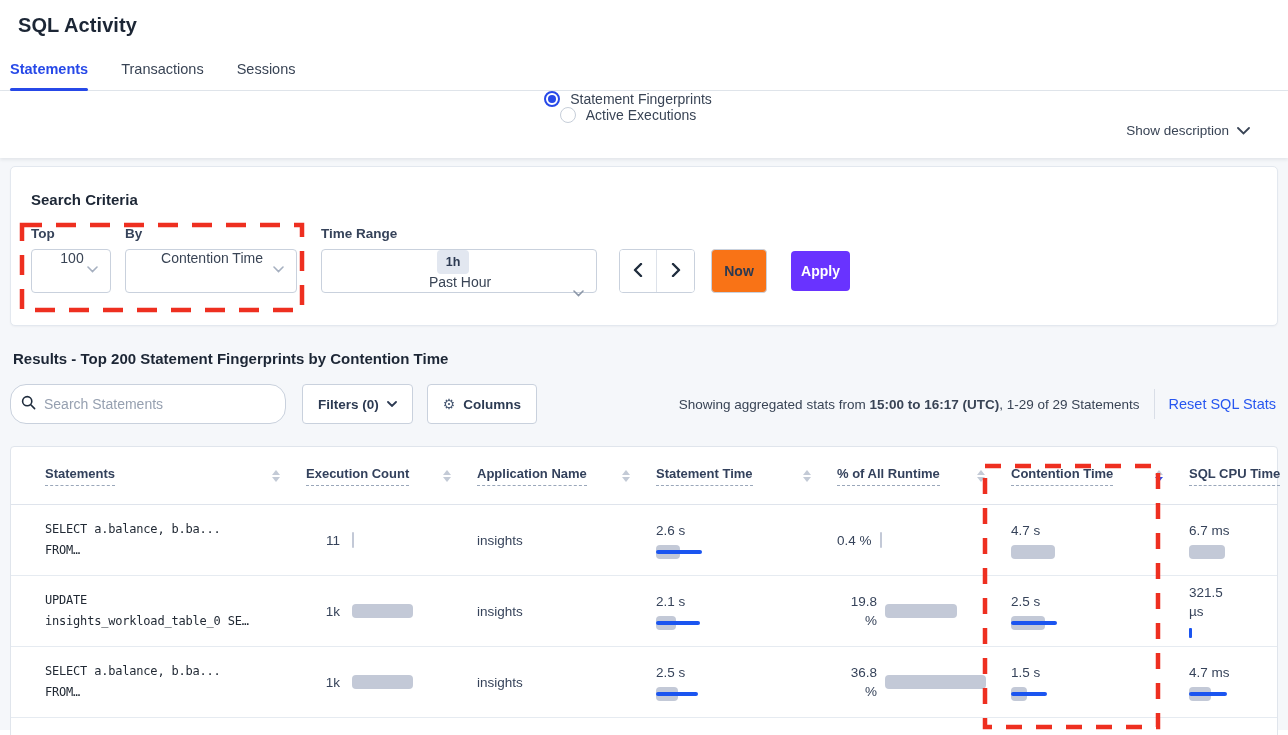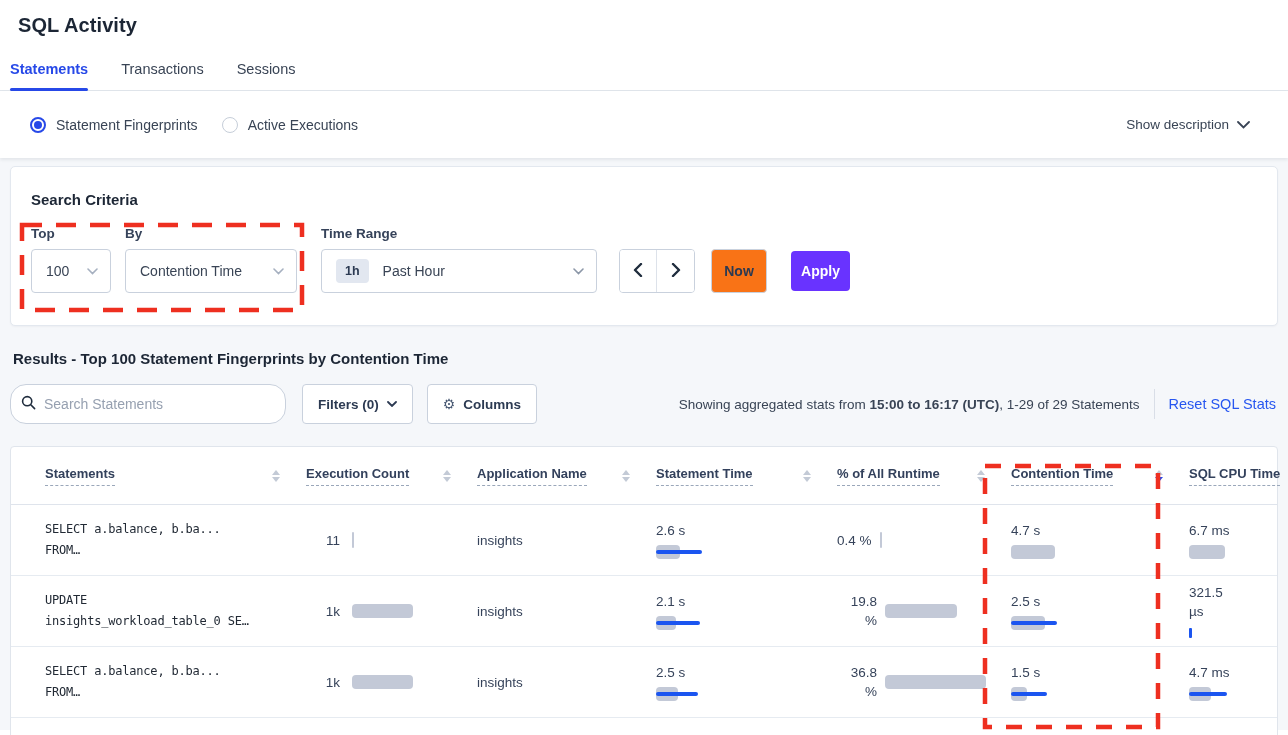--- a/index.html
+++ b/index.html
@@ -10,36 +10,36 @@
   }
   
   .top-header { background:#fff; }
   .page-title { font-size:20px; font-weight:700; color:#1c2635; padding:14px 0 0 18px; letter-spacing:.1px; }
   .tabbar { display:flex; gap:33px; padding:24px 0 0 10px; border-bottom:1px solid #e0e5eb; }
   .tab { font-size:14.5px; color:#394455; padding-bottom:13px; cursor:pointer; position:relative; }
   .tab.active { color:#2749e8; font-weight:600; }
   .tab.active::after { content:""; position:absolute; left:0; right:0; bottom:-1px; height:3px; background:#2749e8; border-radius:2px; }
   
   .view-strip { background:#fff; height:67px; display:flex; align-items:center; padding:0 38px 0 30px;
-                box-shadow:0 2px 3px rgba(23,33,56,.08); position:relative; z-index:2; }
+                box-shadow:0 2px 3px rgba(23,33,56,.08); position:relative; z-index:2;flex-direction:column; }
   .radio-opt { display:flex; align-items:center; gap:10px; margin-right:24px; cursor:pointer; }
   .radio-circle { width:16px; height:16px; border-radius:50%; background:#fff; border:1px solid #c6ced9; position:relative; }
   .radio-circle.on { border:2px solid #2749e8; }
   .radio-circle.on::after { content:""; position:absolute; left:2px; top:2px; width:8px; height:8px; border-radius:50%; background:#2749e8; }
   .radio-label { font-size:14px; color:#394455; }
   .show-desc { margin-left:auto; display:flex; align-items:center; gap:8px; font-size:13.5px; color:#394455; cursor:pointer; }
   
   .page-body { background:#f5f7fa; height:572px; padding:8px 10px 0; position:relative; }
   
   .criteria-card { background:#fff; border:1px solid #e3e8ef; border-radius:5px; height:160px; padding:24px 22px 0 20px; box-shadow:0 1px 2px rgba(23,33,56,.04); }
   .criteria-heading { font-size:15px; font-weight:700; color:#1c2635; }
   .criteria-row { display:flex; align-items:flex-end; margin-top:18px; }
   .field { display:flex; flex-direction:column; }
   .field-label { font-size:13.5px; font-weight:700; color:#36435a; margin-bottom:8px; }
-  .selectbox { height:44px; border:1px solid #c9d1dd; border-radius:4px; background:#fff; display:flex; align-items:center; padding:0 12px 0 14px; font-size:14px; color:#394455; cursor:pointer; }
+  .selectbox { height:44px; border:1px solid #c9d1dd; border-radius:4px; background:#fff; display:flex; align-items:center; padding:0 12px 0 14px; font-size:14px; color:#394455; cursor:pointer;flex-direction:column; }
   .selectbox .chev { margin-left:auto; }
   .sel-top { width:80px; margin-right:14px; }
   .sel-by { width:172px; }
   .gap-by-time { width:24px; }
   .sel-time { width:276px; }
   .dur-badge { background:#e2e7f0; color:#2c3a52; font-weight:700; font-size:12.5px; padding:5px 9px; border-radius:4px; margin-right:14px; }
   .arrow-group { display:flex; height:44px; border:1px solid #c9d1dd; border-radius:4px; background:#fff; margin:0 16px 0 22px; overflow:hidden; }
   .arrow-btn { width:37px; display:flex; align-items:center; justify-content:center; cursor:pointer; background:#fff; border:none; }
   .arrow-btn:first-child { border-right:1px solid #dde2ea; }
   .now-btn { height:44px; width:56px; border:1px solid #c9d1dd; border-radius:4px; background:#f97316; font-size:14px; font-weight:600; color:#2c3a52; cursor:pointer; margin-right:24px; font-family:inherit; }
@@ -180,21 +180,21 @@
                 <path d="M2 1l6 6-6 6" fill="none" stroke="#1f2c3d" stroke-width="2.4" stroke-linecap="round" stroke-linejoin="round"></path>
               </svg>
           </span>
         </button>
       </div>
       <button class="now-btn">Now</button>
       <button class="apply-btn">Apply</button>
     </div>
   </div>
 
-  <div class="results-heading">Results - Top 100 Statement Fingerprints by Contention Time</div>
+  <div class="results-heading">Results - Top 200 Statement Fingerprints by Contention Time</div>
 
   <div class="toolbar">
     <div class="searchbox">
       <span>
         <svg width="15" height="15" viewBox="0 0 15 15">
             <circle cx="6.2" cy="6.2" r="4.6" fill="none" stroke="#1f2c3d" stroke-width="1.6"></circle>
             <path d="M9.8 9.8L13.6 13.6" stroke="#1f2c3d" stroke-width="1.6" stroke-linecap="round"></path>
           </svg>
       </span>
       <input type="text" placeholder="Search Statements" style="">

